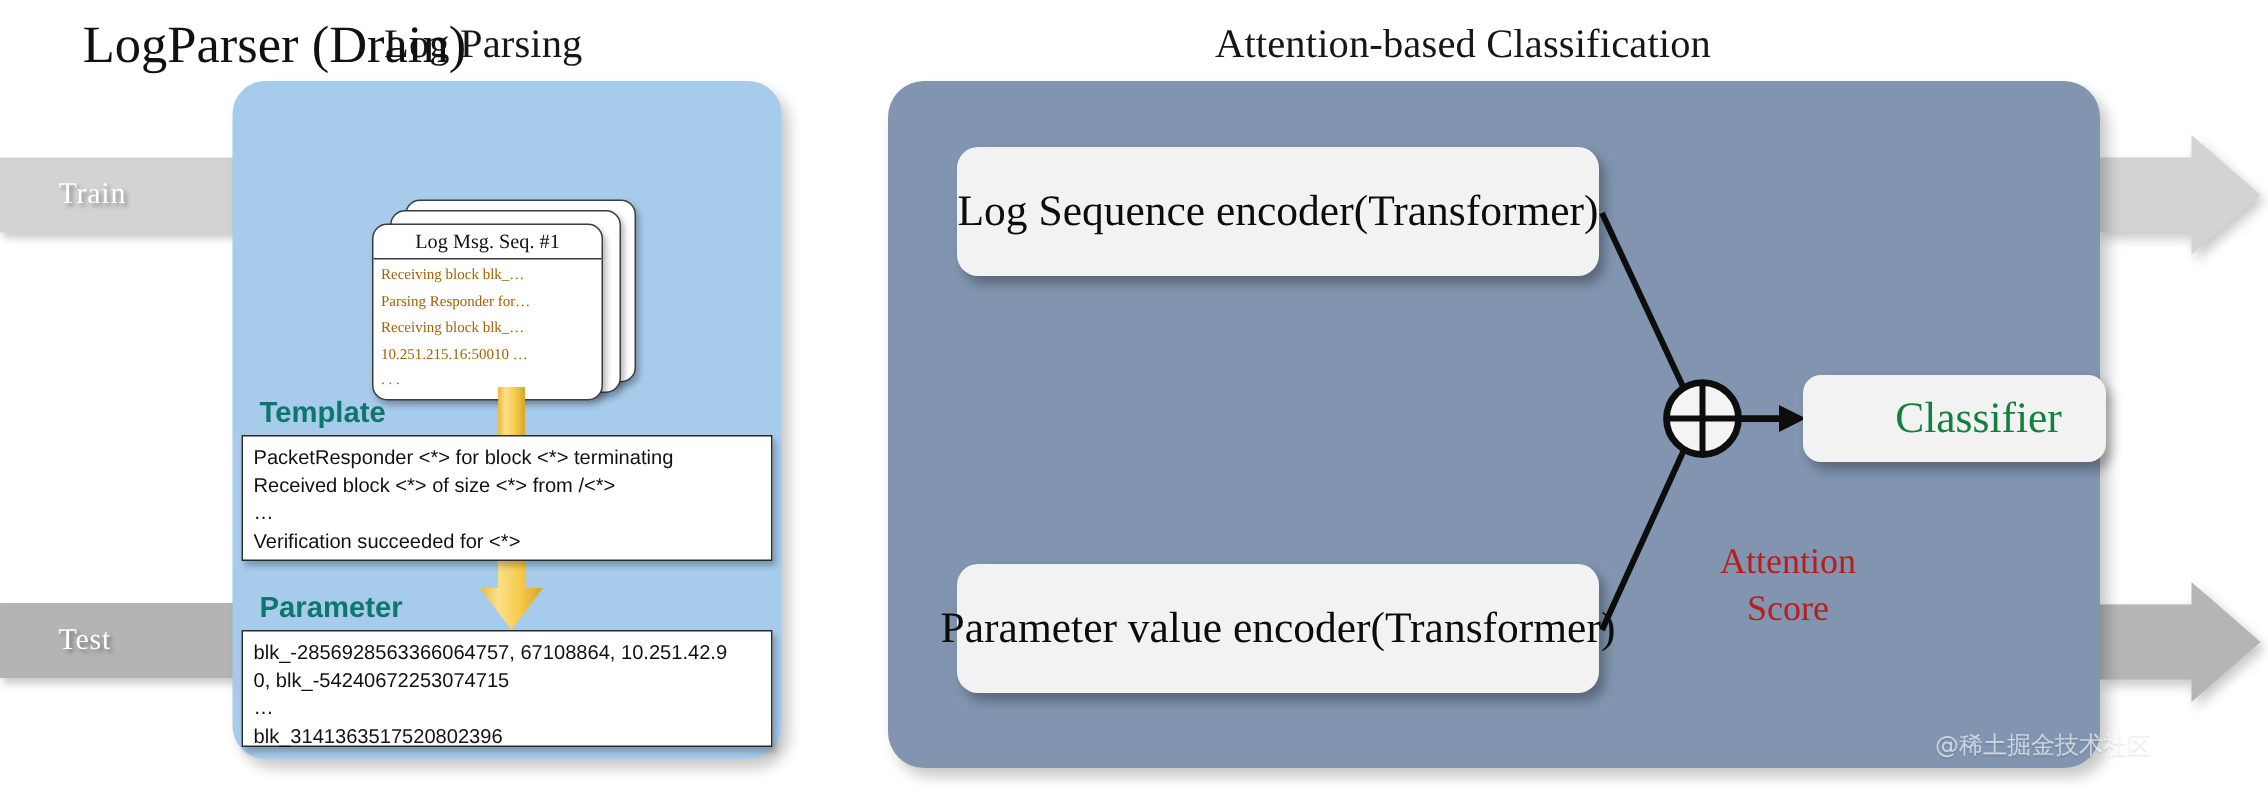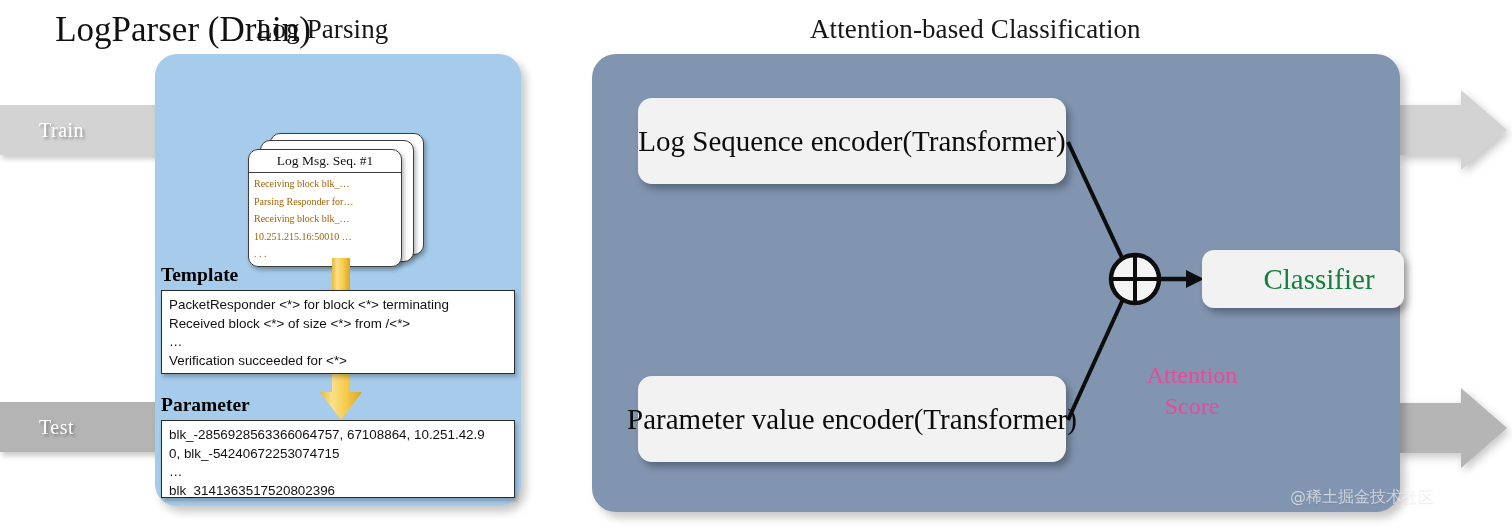--- a/index.html
+++ b/index.html
@@ -53,22 +53,22 @@
      font-family:"Liberation Serif",serif;font-size:13.5px;color:#111;}
   #log-card-front .card-body{padding:2px 0 0 5px;}
   .card-line{font-family:"Liberation Serif",serif;font-size:10px;color:#a16207;
      line-height:17.5px;white-space:nowrap;overflow:hidden;}
 
   
   #yellow-arrow{position:absolute;left:318px;top:258px;width:46px;height:164px;}
   #yellow-arrow svg{display:block;}
 
   
-  .field-label{position:absolute;font-family:Liberation Serif, serif;font-weight:bold;
-     font-size:19.5px;color:#000000;}
+  .field-label{position:absolute;font-family:Liberation Sans, sans-serif;font-weight:bold;
+     font-size:19.5px;color:#0f766e;margin-left:12px;}
   #label-template{left:161px;top:264px;}
   #label-parameter{left:161px;top:394px;}
 
   .text-box{position:absolute;background:#ffffff;border:1.6px solid #2b2b2b;
      box-shadow:2px 3px 4px rgba(0,0,0,.25);padding:5px 7px 6px 7px;box-sizing:border-box;}
   #box-template{left:161px;top:290px;width:354px;height:84px;}
   #box-parameter{left:161px;top:420px;width:354px;height:78px;}
   .box-line{font-family:"Liberation Sans",sans-serif;font-size:13.4px;color:#111;
      line-height:18.5px;white-space:nowrap;}
   .box-line.ell{letter-spacing:1px;}
@@ -88,21 +88,21 @@
   #box-classifier{position:absolute;left:1202px;top:250px;width:170px;height:58px;
      background:#f2f2f2;border-radius:12px;box-shadow:4px 5px 7px rgba(0,0,0,.30);
      display:flex;align-items:center;justify-content:center;
      font-family:"Liberation Serif",serif;font-size:29px;color:#15803d;padding-left:32px;}
 
   
   #connectors{position:absolute;left:0;top:0;width:1512px;height:528px;
      pointer-events:none;}
 
   #label-attention-score{position:absolute;left:1112px;top:360px;width:160px;
-     text-align:center;font-family:"Liberation Serif",serif;font-size:24px;color:#ec4899;
+     text-align:center;font-family:"Liberation Serif",serif;font-size:24px;color:#b91c1c;
      line-height:31px;}
 
   
   #watermark{position:absolute;left:1290px;top:487px;
      font-family:"DejaVu Sans",sans-serif;font-size:16px;
      color:rgba(255,255,255,.62);white-space:nowrap;
      text-shadow:0 1px 1px rgba(0,0,0,.10);}
 </style>
 </head>
 <body>

